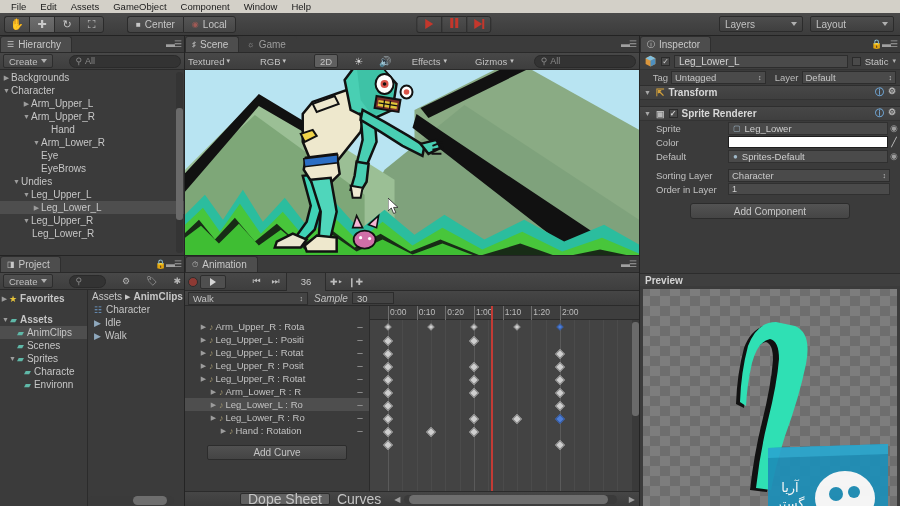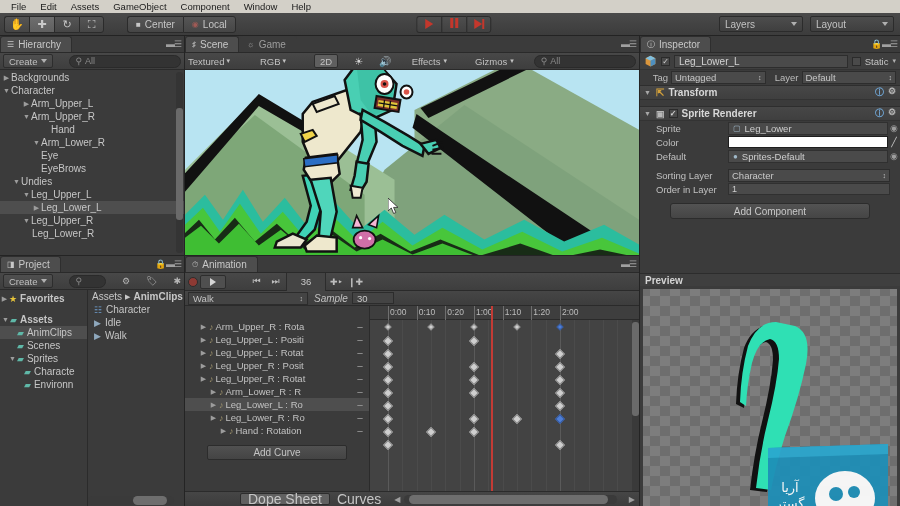--- a/index.html
+++ b/index.html
@@ -190,21 +190,21 @@
     height:15px; background:linear-gradient(#474747,#3f3f3f); border-top:1px solid #2e2e2e; border-bottom:1px solid #333;
     display:flex; align-items:center; gap:4px; padding:0 4px; font-size:10px; font-weight:bold; color:#d8d8d8;
   }
   .foldarr { font-size:7px; color:#a8a8a8; width:8px;}
   .prow { height:13px; display:flex; align-items:center; font-size:9.5px; color:#c0c0c0; padding-left:16px;}
   .plabel { width:72px; flex:0 0 72px; }
   .numbox { flex:1; height:12px; background:#4a4a4a; border:1px solid #303030; color:#cfcfcf; font-size:9px; display:flex;align-items:center;padding-left:3px; overflow:hidden;}
   .objfield { flex:1; height:13px; background:#4a4a4a; border:1px solid #303030; display:flex;align-items:center; gap:4px; padding:0 4px; color:#cfcfcf; font-size:9.5px;}
   .colorfield { flex:1; height:12px; background:#fff; border:1px solid #1e1e1e;}
   .addcomp {
-    width:200px;height:16px;margin:7px auto; background:linear-gradient(#535353,#454545);
+    width:160px;height:16px;margin:7px auto; background:linear-gradient(#535353,#454545);
     border:1px solid #2c2c2c;border-radius:3px;display:flex;align-items:center;justify-content:center;
     color:#c8c8c8;font-size:10px;cursor:pointer;
   }
   .previewhdr{height:13px;background:#3f3f3f;border-top:1px solid #2c2c2c;display:flex;align-items:center;padding-left:5px;font-size:10px;font-weight:bold;color:#d4d4d4;}
   .previewarea{flex:1; position:relative; overflow:hidden; min-height:0;}
 </style>
 </head>
 <body>
 
 <div class="app">

